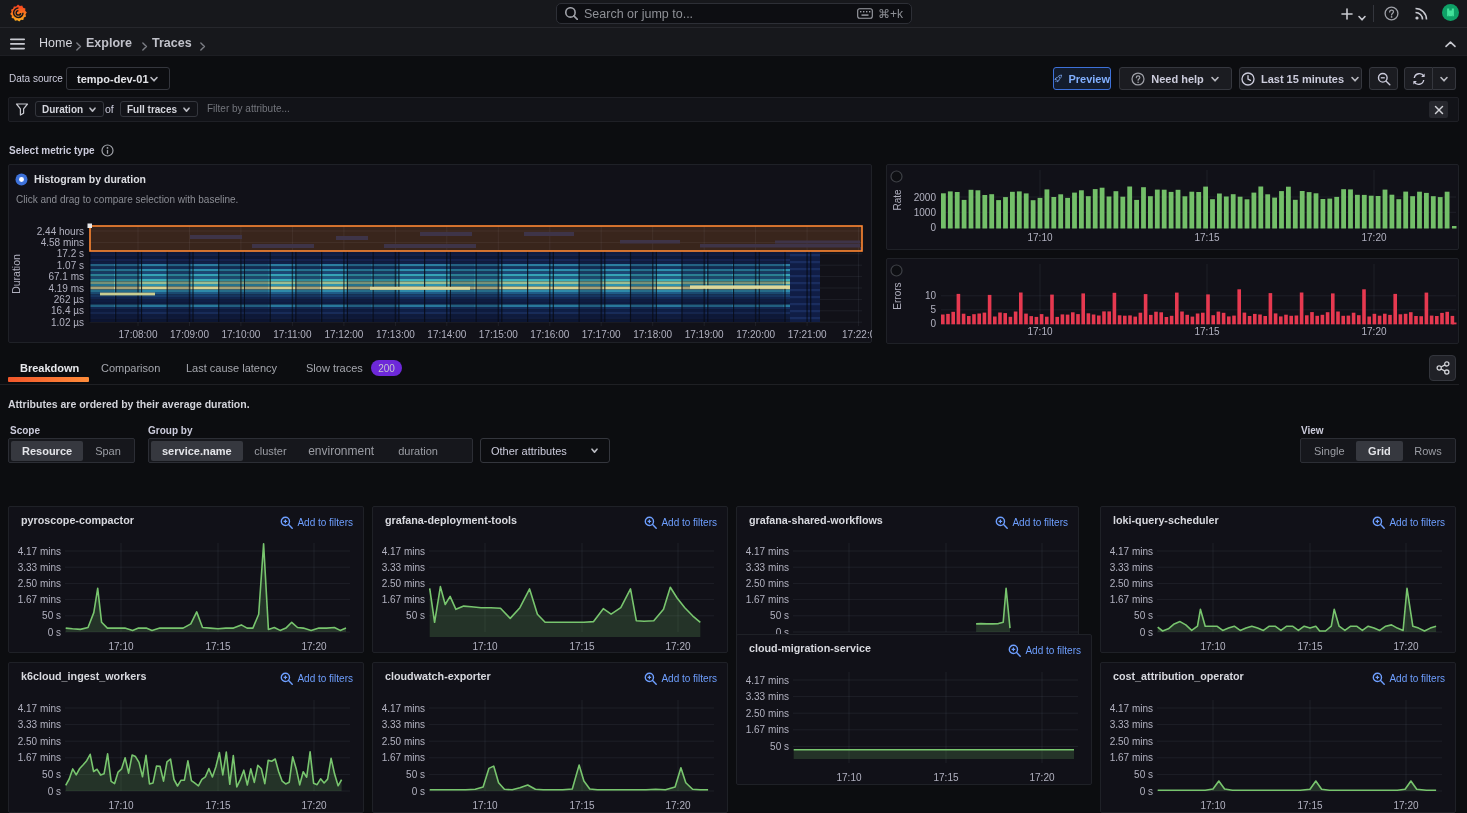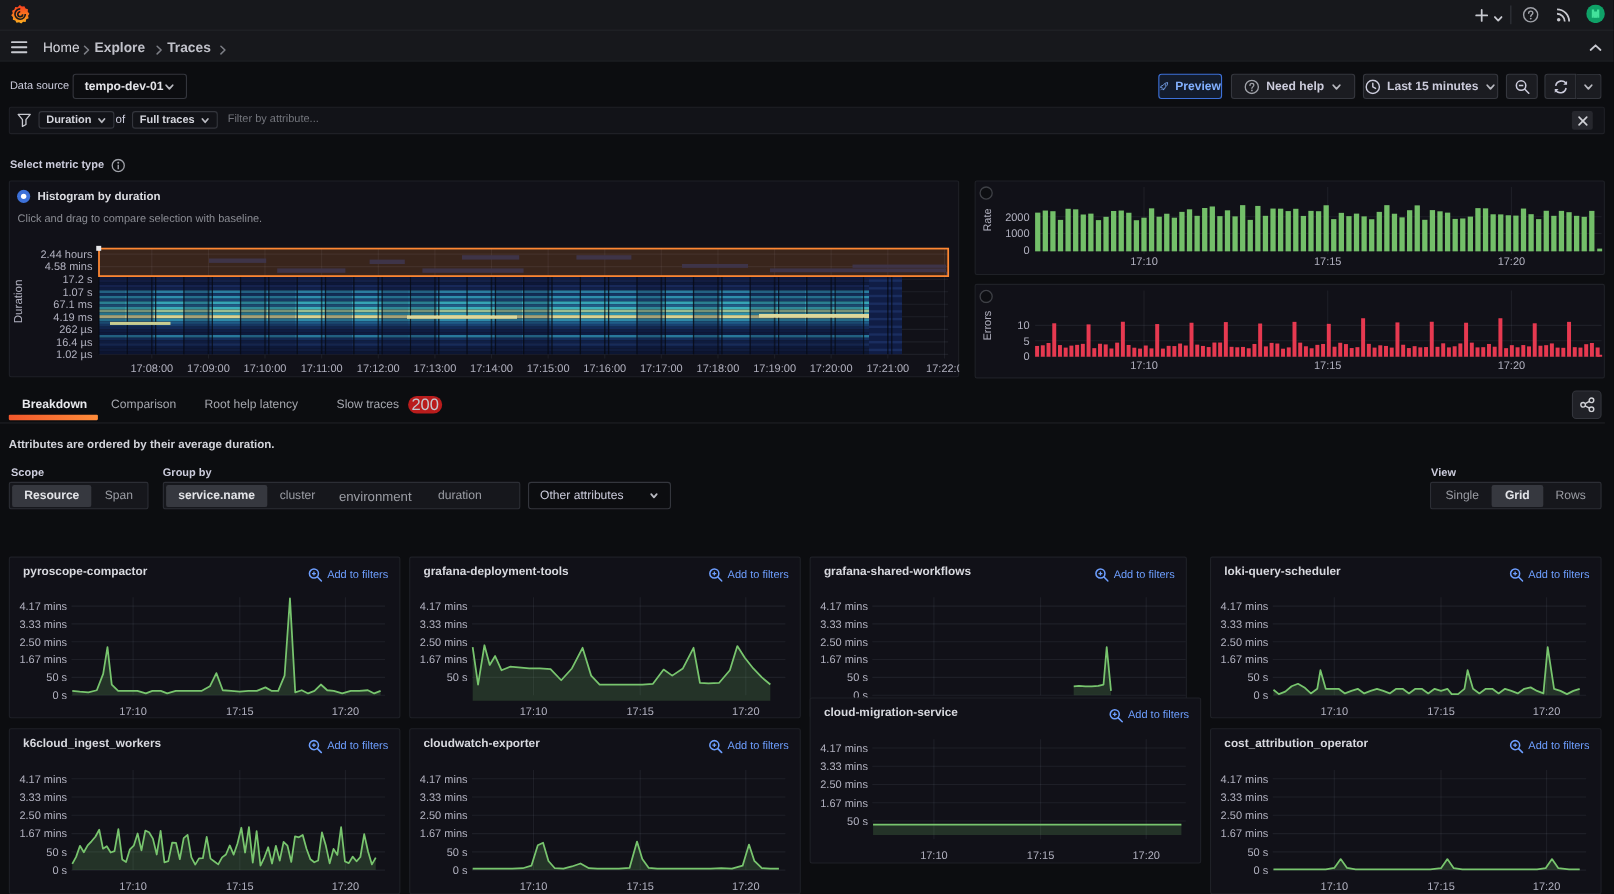--- a/index.html
+++ b/index.html
@@ -27,20 +27,38 @@
     <div class="abs" style="left:9px;top:4px;"><svg width="18" height="18" viewBox="0 0 18 18" style="">
         <defs>
           <linearGradient id="glg" x1="0" y1="0" x2="0" y2="1">
             <stop offset="0" stop-color="#f73b1f"></stop>
             <stop offset="1" stop-color="#fcaf1e"></stop>
           </linearGradient>
         </defs>
         <path d="M9 0.6 L10.9 2.0 L13.2 1.6 L14.2 3.7 L16.4 4.4 L16.2 6.7 L17.8 8.4 L16.5 10.3 L17 12.6 L14.9 13.6 L14.3 15.9 L12 15.8 L10.3 17.4 L8.3 16.2 L6 16.7 L4.9 14.6 L2.7 14 L2.8 11.6 L1.2 9.9 L2.6 8 L2 5.7 L4.1 4.7 L4.8 2.4 L7.1 2.5 Z" fill="url(#glg)"></path>
         <path d="M9.4 4.1 a4.7 4.7 0 1 0 4.6 4.7 M9.4 6.7 a2.2 2.2 0 1 0 2.2 2.2" fill="none" stroke="#17181c" stroke-width="1.5"></path>
       </svg></div>
+    <div class="searchbox">
+      <svg width="13" height="13" viewBox="0 0 13 13" style="">
+        <circle cx="5.46" cy="5.46" r="4.68" fill="none" stroke="#9fa1a8" stroke-width="1.6"></circle>
+        <line x1="8.84" y1="8.84" x2="12.35" y2="12.35" stroke="#9fa1a8" stroke-width="1.6" stroke-linecap="round"></line>
+      </svg>
+      <span>Search or jump to...</span>
+      <span style="margin-left:auto;display:flex;align-items:center;gap:5px;">
+        <svg width="16" height="11" viewBox="0 0 16 11" style="">
+          <rect x="0.7" y="0.7" width="14.6" height="9.6" rx="2" fill="none" stroke="#9fa1a8" stroke-width="1.1"></rect>
+          <rect x="3" y="3" width="1.4" height="1.4" fill="#9fa1a8"></rect>
+          <rect x="6" y="3" width="1.4" height="1.4" fill="#9fa1a8"></rect>
+          <rect x="9" y="3" width="1.4" height="1.4" fill="#9fa1a8"></rect>
+          <rect x="12" y="3" width="1.4" height="1.4" fill="#9fa1a8"></rect>
+          <rect x="4.5" y="6.4" width="7" height="1.4" fill="#9fa1a8"></rect>
+        </svg>
+        <span style="font-size:12px;color:#8e9096;">⌘+k</span>
+      </span>
+    </div>
     <div class="abs" style="left:1340px;top:7px;"><svg width="14" height="14" viewBox="0 0 14 14" style="">
         <line x1="7.0" y1="2" x2="7.0" y2="12" stroke="#c8c9d0" stroke-width="1.6" stroke-linecap="round"></line>
         <line x1="2" y1="7.0" x2="12" y2="7.0" stroke="#c8c9d0" stroke-width="1.6" stroke-linecap="round"></line>
       </svg></div>
     <div class="abs" style="left:1357px;top:9px;"><svg width="10" height="10" viewBox="0 0 10 10" style="">
         <polyline points="2,3.5 5.0,6.800000000000001 8,3.5" fill="none" stroke="#c8c9d0" stroke-width="1.6" stroke-linecap="round" stroke-linejoin="round"></polyline>
       </svg></div>
     <div class="abs" style="left:1373px;top:5px;width:1px;height:17px;background:#34363d;"></div>
     <div class="abs" style="left:1384px;top:6px;"><svg width="15" height="15" viewBox="0 0 15 15" style="">
         <g transform="scale(1.0)">
@@ -547,23 +565,23 @@
         <text x="50.0" y="69.30000000000001" font-size="10" fill="rgba(204,204,220,0.85)" text-anchor="end" font-family="Liberation Sans">0</text>
         <text x="154.0" y="77.0" font-size="10" fill="rgba(204,204,220,0.85)" text-anchor="middle" font-family="Liberation Sans">17:10</text>
         <text x="321.0" y="77.0" font-size="10" fill="rgba(204,204,220,0.85)" text-anchor="middle" font-family="Liberation Sans">17:15</text>
         <text x="488.0" y="77.0" font-size="10" fill="rgba(204,204,220,0.85)" text-anchor="middle" font-family="Liberation Sans">17:20</text>
         <text x="15.0" y="38.0" font-size="10" fill="rgba(204,204,220,0.85)" text-anchor="middle" font-family="Liberation Sans" transform="rotate(-90 15.0 38.0)">Errors</text>
       </svg></div>
     <div class="abs" style="left:0;top:384px;width:1459px;height:1px;background:rgba(204,204,220,0.10);"></div>
     <div class="abs" style="left:20px;top:362px;font-size:11px;font-weight:700;color:#e8e9ed;">Breakdown</div>
     <div class="abs" style="left:8px;top:377px;width:81px;height:5px;background:linear-gradient(90deg,#f2572b,#ff8c3a);border-radius:1px;"></div>
     <div class="tab" style="left:101px;">Comparison</div>
-    <div class="tab" style="left:186px;">Root help latency</div>
+    <div class="tab" style="left:186px;">Last cause latency</div>
     <div class="tab" style="left:306px;">Slow traces</div>
-    <div class="abs" style="left:371px;top:360px;width:31px;height:16px;background:#b91c1c;border-radius:8px;display:flex;align-items:center;justify-content:center;font-size:15px;color:#c4c5cc;">200</div>
+    <div class="abs" style="left:371px;top:360px;width:31px;height:16px;background:#6d28d9;border-radius:8px;display:flex;align-items:center;justify-content:center;font-size:10px;color:#c4c5cc;">200</div>
     <div class="abs" style="left:1429px;top:355px;width:27px;height:26px;background:#202127;border:1px solid #33353c;border-radius:4px;display:flex;align-items:center;justify-content:center;">
       <svg width="14" height="14" viewBox="0 0 14 14" style="">
         <circle cx="3.2" cy="7" r="2.1" fill="none" stroke="#d0d1d6" stroke-width="1.3"></circle>
         <circle cx="10.8" cy="2.9" r="2.1" fill="none" stroke="#d0d1d6" stroke-width="1.3"></circle>
         <circle cx="10.8" cy="11.1" r="2.1" fill="none" stroke="#d0d1d6" stroke-width="1.3"></circle>
         <line x1="5.1" y1="6" x2="8.9" y2="3.9" stroke="#d0d1d6" stroke-width="1.3"></line>
         <line x1="5.1" y1="8" x2="8.9" y2="10.1" stroke="#d0d1d6" stroke-width="1.3"></line>
       </svg>
     </div>
     <div class="abs" style="left:8px;top:398px;font-size:10.5px;font-weight:700;color:#d2d3da;">Attributes are ordered by their average duration.</div>

